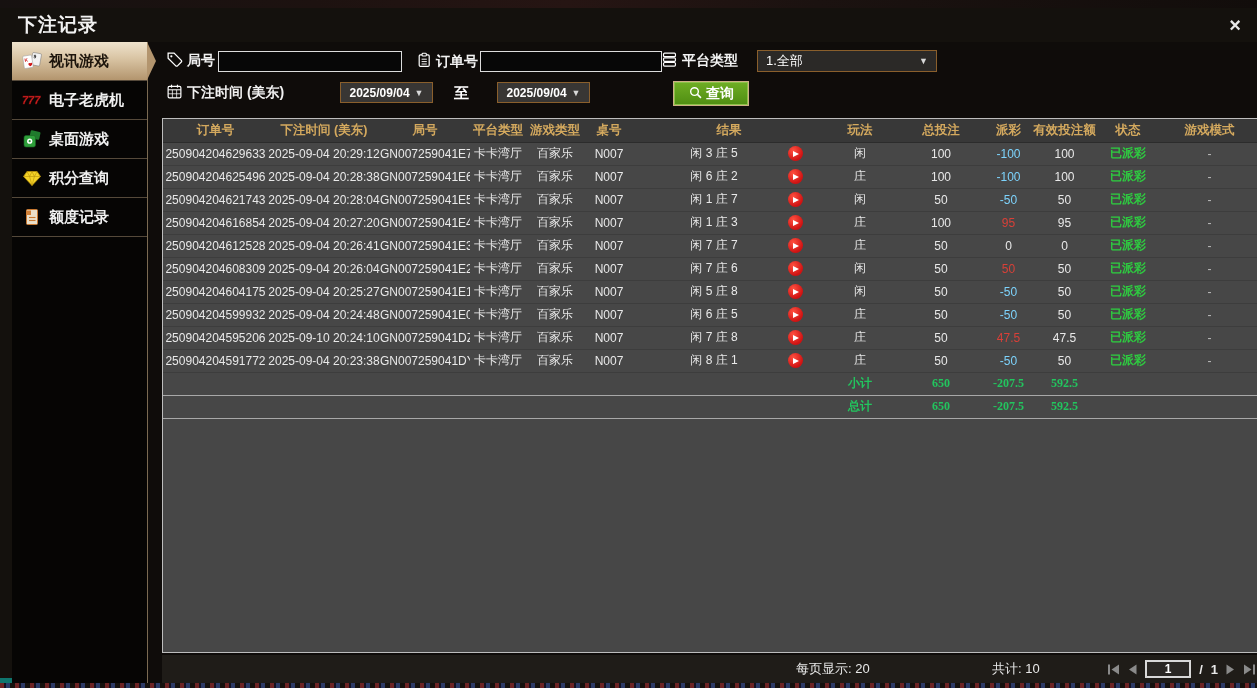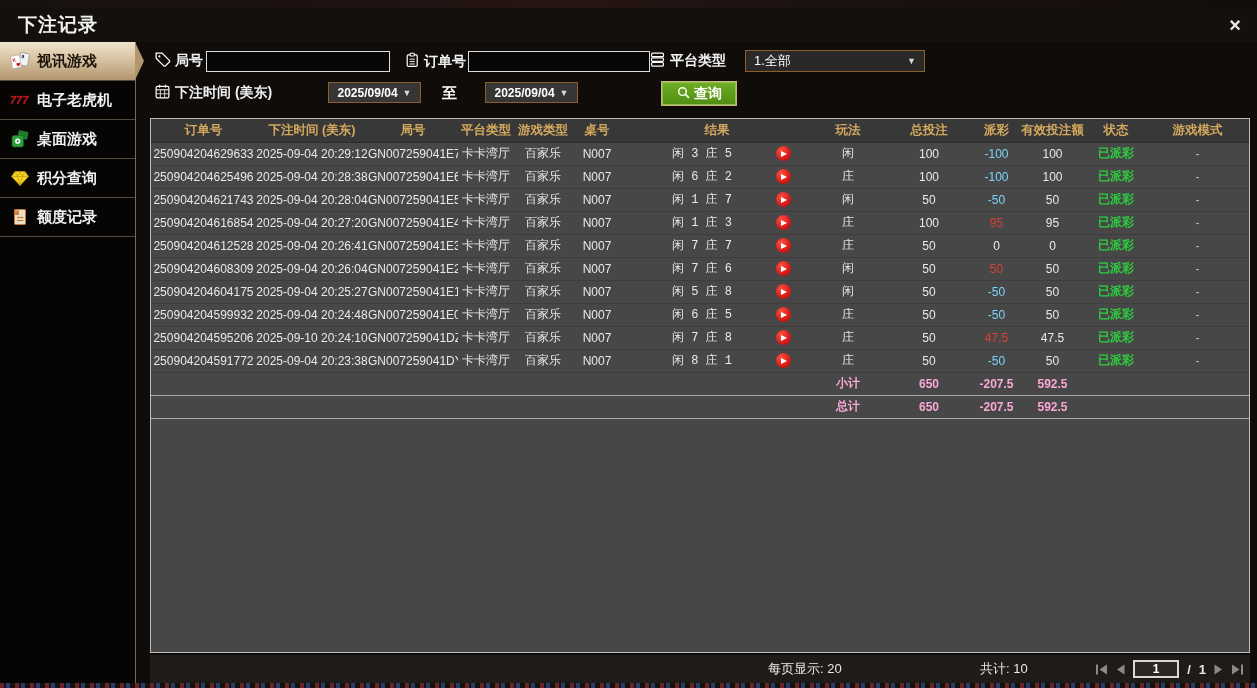--- a/index.html
+++ b/index.html
@@ -10,21 +10,21 @@
   .bg-bottom { position:absolute; left:0; top:683px; width:1257px; height:5px;
                background:repeating-linear-gradient(90deg,#6e2424 0 4px,#141220 4px 6px,#2c3a66 6px 10px,#15110e 10px 15px); }
   .dialog { position:absolute; left:0; top:8px; width:1257px; height:675px;
             background:#14110d; border-bottom:5px solid #0f766e; }
   
   .titlebar { height:34px; display:flex; align-items:center; padding:0 16px 0 18px; }
   .title { color:#f2f2f2; font-size:19px; font-weight:bold; letter-spacing:1px; }
   .close-btn { margin-left:auto; color:#e8e8e8; font-size:20px; line-height:20px; cursor:pointer; font-weight:bold; }
   
   .content { display:flex; height:641px; }
-  .sidebar { width:136px; border-right:1px solid #7a6a52; background:#060504; position:relative; }
+  .sidebar { width:136px; border-right:1px solid #7a6a52; background:#060504; position:relative;margin-left:12px; }
   .side-item { height:39px; display:flex; align-items:center; padding-left:8px;
                border-bottom:1px solid #55493a; color:#f0f0f0; font-size:15px; font-weight:bold; cursor:pointer; position:relative; }
   .side-item .ic { width:24px; height:20px; display:inline-flex; align-items:center; justify-content:center; margin-right:5px; }
   .side-item.active { background:linear-gradient(#efe3cd 0%,#d8c3a2 45%,#b3956e 100%); color:#1d150c; }
   .side-item.active::after { content:''; position:absolute; right:-9px; top:50%; transform:translateY(-50%);
                border-left:9px solid #b3956e; border-top:19px solid transparent; border-bottom:19px solid transparent; z-index:5; }
   .main { flex:1; position:relative; background:#0f0c0a; }
   
   .flabel { position:absolute; color:#f2f2f2; font-size:14px; font-weight:bold; display:flex; align-items:center; gap:4px; }
   .txt-input { position:absolute; height:21px; background:#070707; border:1px solid #dcdcdc; color:#fff; font-size:12px; padding:0 5px; }
@@ -38,36 +38,36 @@
   .query-btn { position:absolute; height:25px; background:linear-gradient(#6fae24,#4f8d12); border:1px solid #cdb084;
                box-shadow:inset 0 0 0 1px #8cc24a; color:#fff; font-size:14px; font-weight:bold;
                display:flex; align-items:center; justify-content:center; gap:3px; cursor:pointer; }
   
   .table-panel { position:absolute; left:14px; top:76px; width:1100px; height:535px;
                  background:#474747; border:1px solid #bdbdbd; }
   table { border-collapse:collapse; table-layout:fixed; width:1098px; }
   th { background:#383838; color:#d4a95e; font-size:12.5px; font-weight:bold; height:23px; border-bottom:1px solid #2c2c2c; }
   td { color:#e9e9e9; font-size:12px; text-align:center; height:23px; border-bottom:1px solid #3d3d3d; white-space:nowrap; overflow:hidden; }
   .result-wrap { display:flex; align-items:center; }
-  .result-text { flex:1; text-align:center; padding-left:28px;font-family:Liberation Mono, monospace; }
+  .result-text { flex:1; text-align:center; padding-left:28px; }
   .icon-slot { width:58px; display:flex; justify-content:center; }
   .play-icon { width:15px; height:15px; border-radius:50%; background:radial-gradient(circle at 35% 30%,#ff5040,#cf1212 70%);
                display:inline-flex; align-items:center; justify-content:center; cursor:pointer; }
   .play-icon .tri { width:0; height:0; border-left:6px solid #fff; border-top:3.5px solid transparent; border-bottom:3.5px solid transparent; margin-left:2px; }
   .payout-green { color:#7dd3fc; }
   .payout-red { color:#d84038; }
   .payout-white { color:#e9e9e9; }
   .status-green { color:#2ecc40; font-weight:bold; }
   .mode-cell { color:#bdbdbd; }
-  tr.total-line td { border-top:1px solid #a8a8a8; border-bottom:none; color:#f9a8d4; font-weight:bold; }
+  tr.total-line td { border-top:1px solid #a8a8a8; border-bottom:none; color:#22c55e; font-weight:bold;font-family:Liberation Serif, serif; }
   tr.total-line.last td { border-top:1px solid #a8a8a8; border-bottom:1px solid #a8a8a8; }
   
   .footer { position:absolute; left:14px; top:613px; width:1100px; height:28px; background:#1f1c18;
             display:flex; align-items:center; color:#e8e8e8; font-size:13px; }
-  .fp-per { position:absolute; left:618px; }
+  .fp-per { position:absolute; left:634px; }
   .fp-total { position:absolute; left:830px; }
   .pager { position:absolute; right:6px; display:flex; align-items:center; gap:8px; }
   .pg-btn { display:inline-flex; align-items:center; cursor:pointer; }
   .page-box { width:46px; height:18px; border:2px solid #d8d8d8; background:#2a2724; color:#fff;
               display:inline-flex; align-items:center; justify-content:center; font-size:12px; font-weight:bold; }
   .pg-sep, .pg-count { color:#e8e8e8; font-weight:bold; }
 </style>
 </head>
 <body>
 

